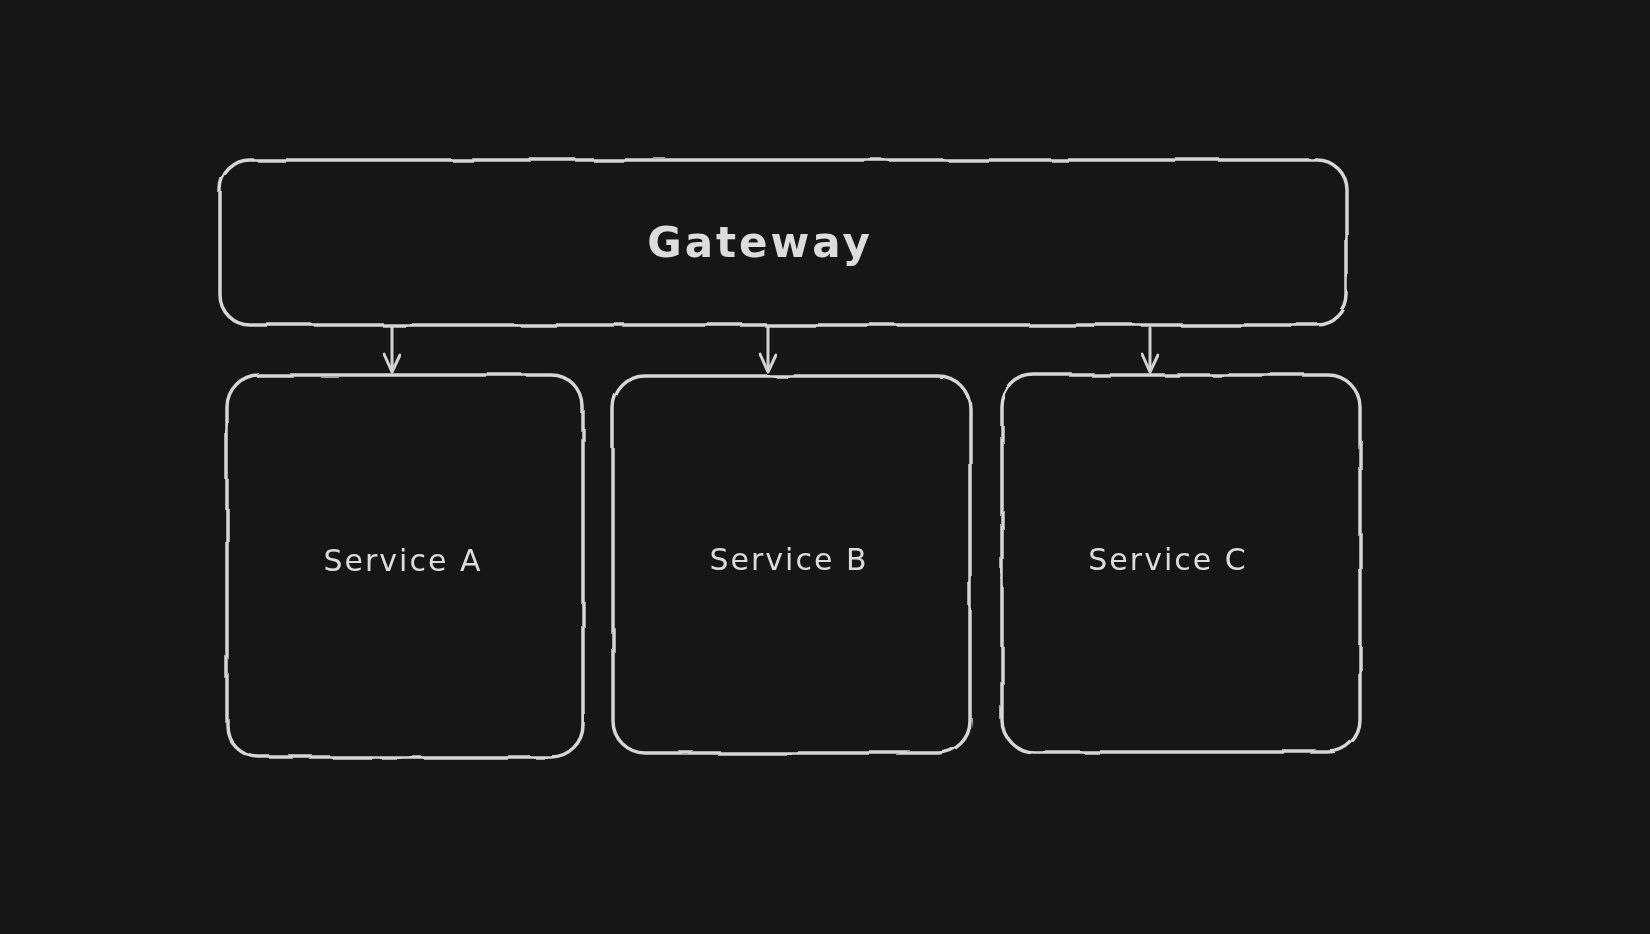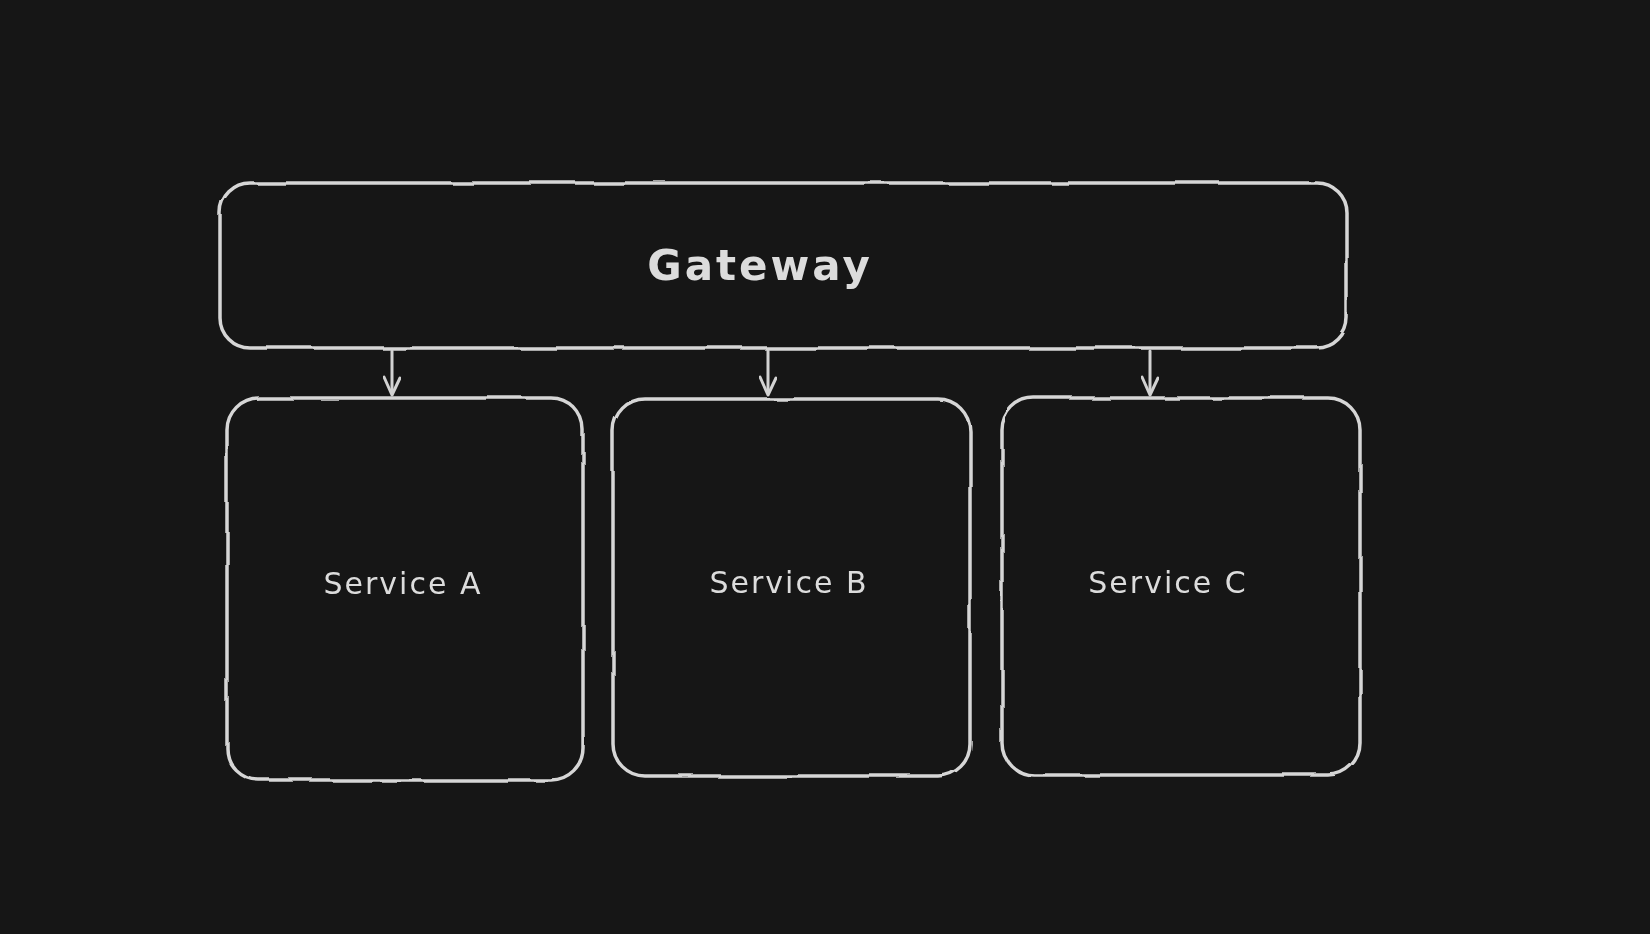--- a/index.html
+++ b/index.html
@@ -8,21 +8,20 @@
     background: #161616;
     width: 1650px;
     height: 934px;
     overflow: hidden;
     font-family: "DejaVu Sans", sans-serif;
   }
   .canvas-wrap {
     position: relative;
     width: 1650px;
     height: 694px;
-    margin-top: 23px;
   }
   svg.diagram {
     display: block;
     width: 1650px;
     height: 934px;
   }
   .node-shape {
     fill: none;
     stroke: #d6d6d6;
     stroke-width: 3.5;

